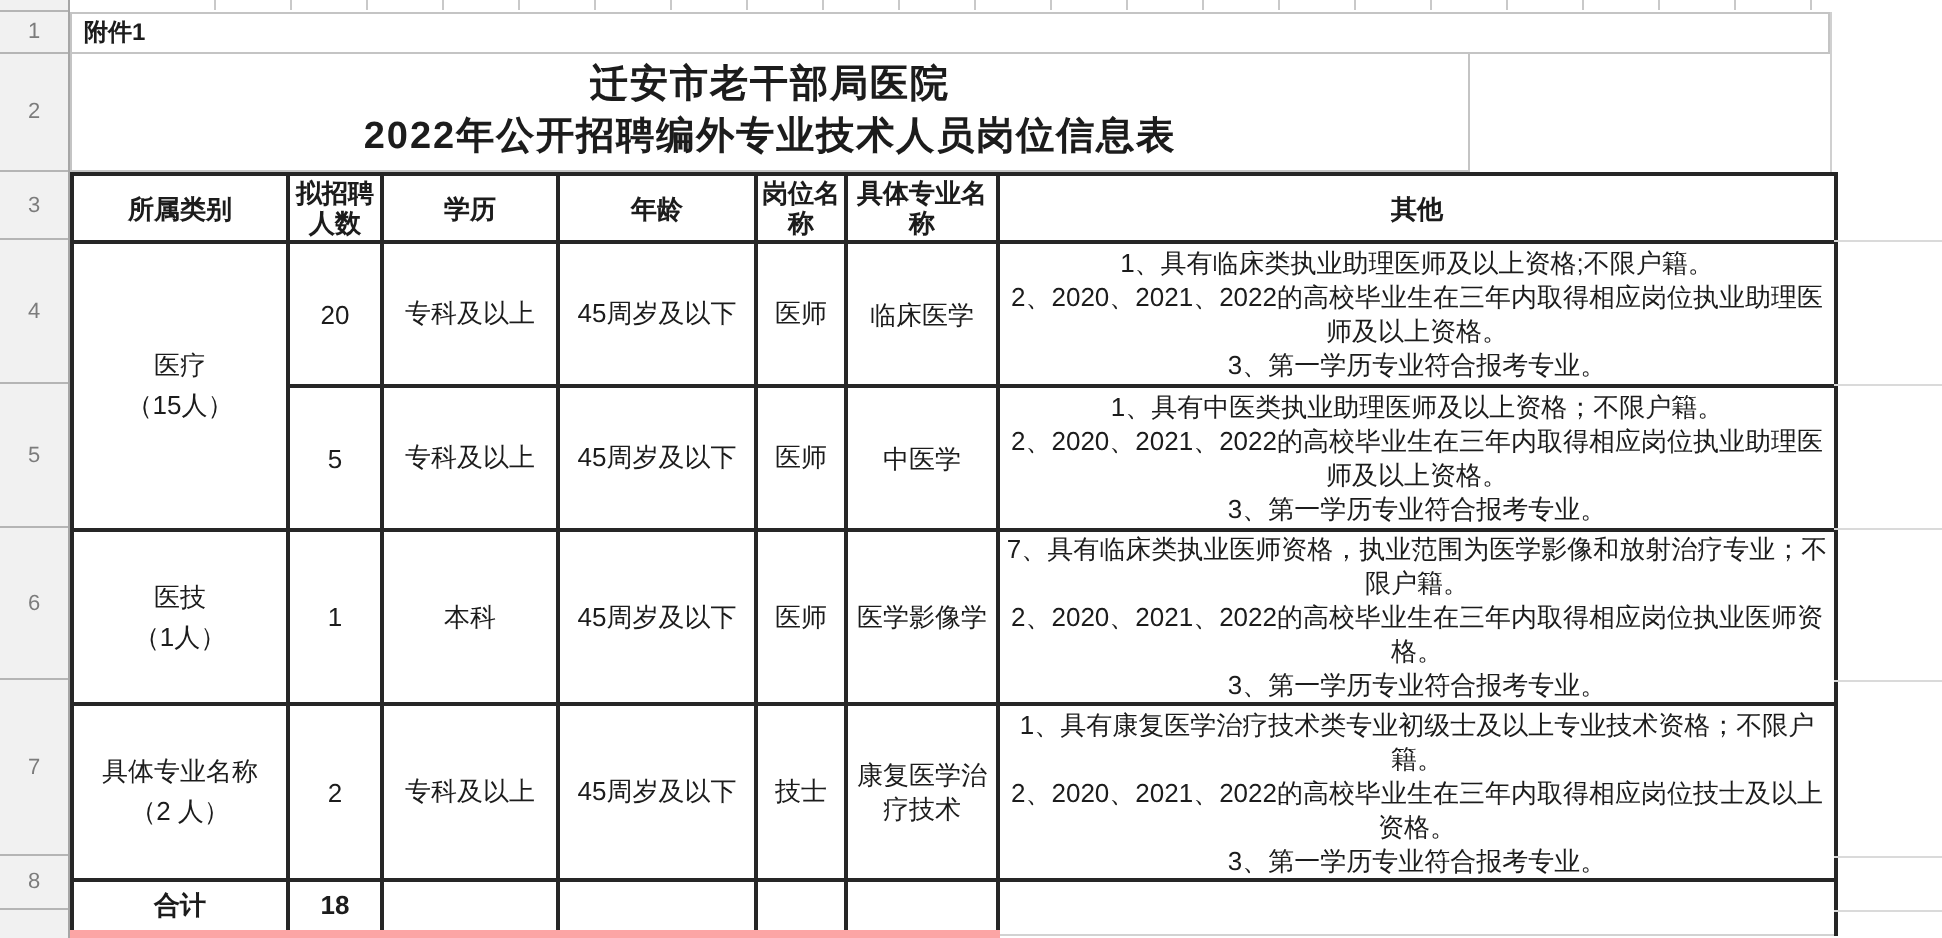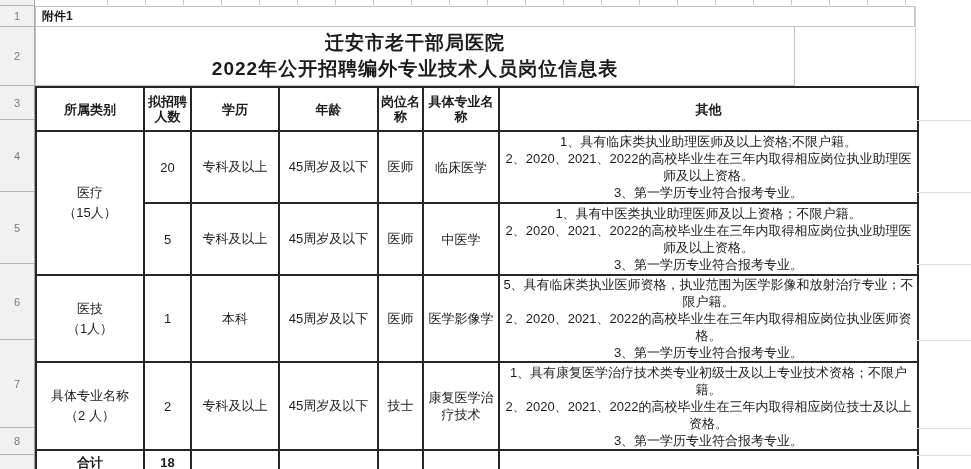--- a/index.html
+++ b/index.html
@@ -19,21 +19,21 @@
     position:absolute;left:107px;top:0;width:808px;height:5px;
     background:repeating-linear-gradient(to right,#c9c9c9 0 1px,transparent 1px 38px);
   }
   
   .r1box{
     position:absolute;left:35px;top:6px;width:880px;height:21px;box-sizing:border-box;
     border:1px solid #c4c4c4;display:flex;align-items:center;
     font-size:12px;font-weight:bold;padding-left:6px;background:#fff;
   }
   .r2box{
-    position:absolute;left:35px;top:27px;width:760px;height:59px;box-sizing:border-box;
+    position:absolute;left:35px;top:27px;width:700px;height:59px;box-sizing:border-box;
     border:1px solid #c4c4c4;border-top:none;display:flex;flex-direction:column;
     align-items:center;justify-content:center;background:#fff;
   }
   .titleline{font-size:19px;font-weight:bold;line-height:26px;letter-spacing:1px;}
   
   table.jobs{
     position:absolute;left:35px;top:86px;width:882px;
     border-collapse:collapse;table-layout:fixed;background:#fff;
   }
   table.jobs td{
@@ -89,21 +89,21 @@
     <colgroup>
       <col style="width:108px">
         <col style="width:47px">
         <col style="width:88px">
       <col style="width:99px">
         <col style="width:45px">
         <col style="width:76px">
       <col style="width:419px">
     </colgroup>
     <tbody>
-        <tr style="height:44px">
+        <tr style="height:34px">
       <td class="th">所属类别</td>
       <td class="th">拟招聘人数</td>
       <td class="th">学历</td>
       <td class="th">年龄</td>
       <td class="th">岗位名称</td>
       <td class="th">具体专业名称</td>
       <td class="th">其他</td>
     </tr>
     <tr style="height:72px">
       <td class="cat" rowspan="2">
@@ -137,21 +137,21 @@
       <td class="cat">
         <div>医技</div>
         <div>（1人）</div>
       </td>
       <td>1</td>
       <td>本科</td>
       <td>45周岁及以下</td>
       <td>医师</td>
       <td class="major">医学影像学</td>
       <td class="other">
-        <div>5、具有临床类执业医师资格，执业范围为医学影像和放射治疗专业；不限户籍。</div>
+        <div>7、具有临床类执业医师资格，执业范围为医学影像和放射治疗专业；不限户籍。</div>
         <div>2、2020、2021、2022的高校毕业生在三年内取得相应岗位执业医师资格。</div>
         <div>3、第一学历专业符合报考专业。</div>
       </td>
     </tr>
     <tr style="height:88px">
       <td class="cat">
         <div>具体专业名称</div>
         <div>（2 人）</div>
       </td>
       <td>2</td>

